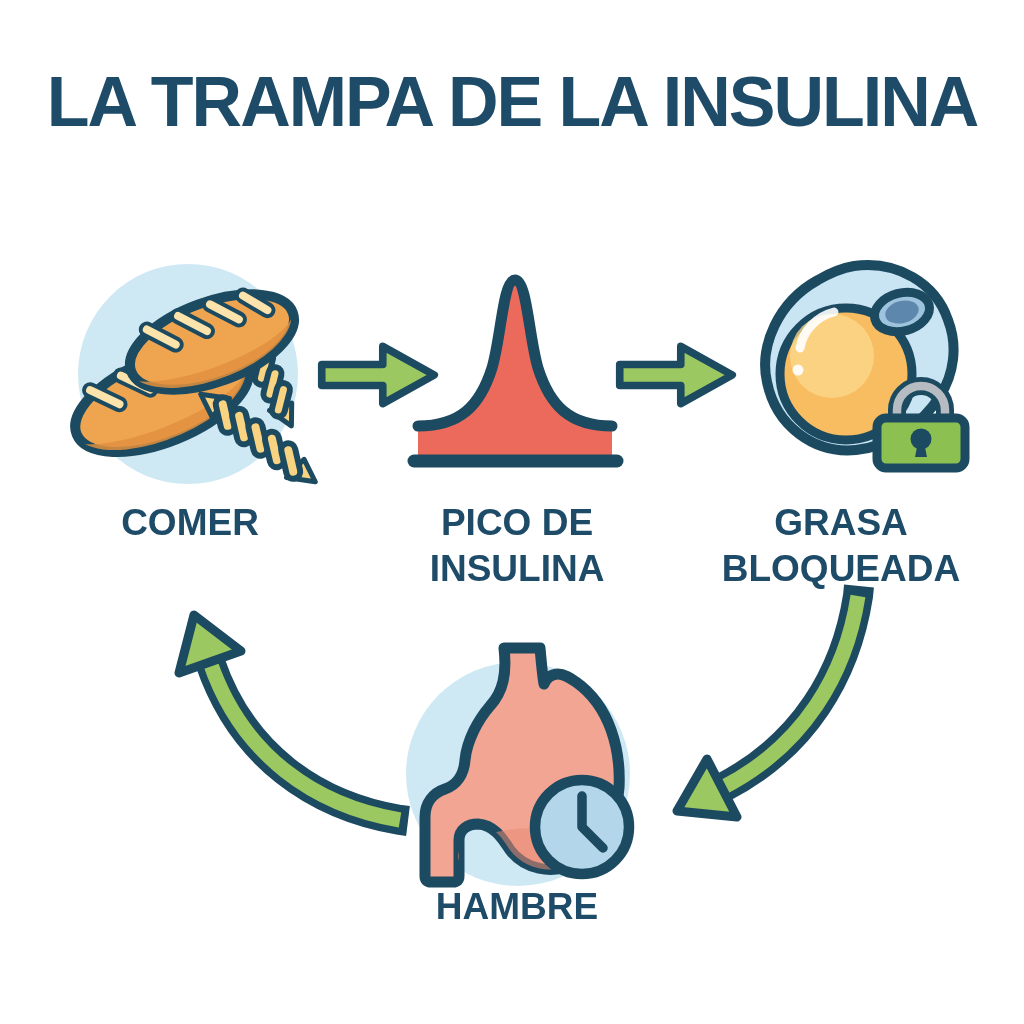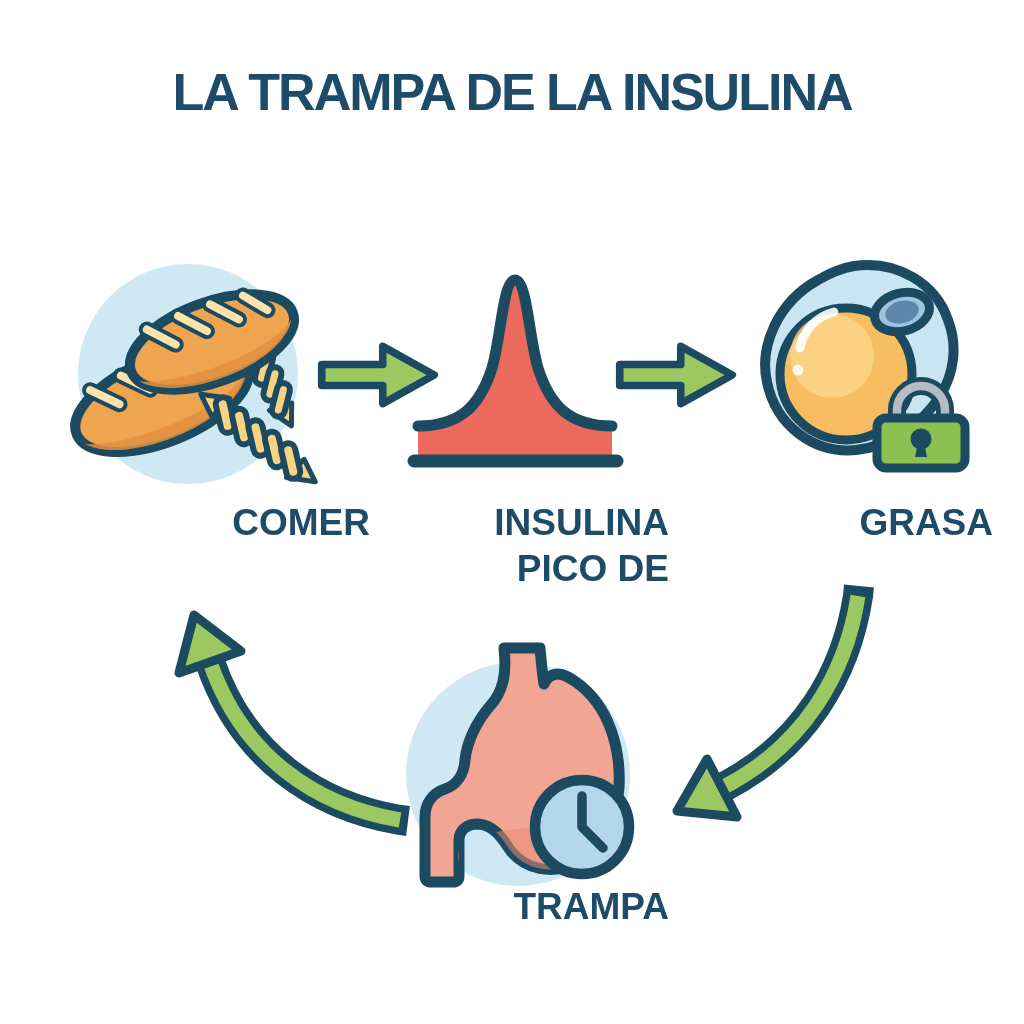--- a/index.html
+++ b/index.html
@@ -25,25 +25,25 @@
     --shackle-gray:#b6bcc2;
   }
   html,body{margin:0;padding:0}
   body{
     width:1024px;height:1024px;position:relative;overflow:hidden;
     background:var(--background);
     font-family:"Liberation Sans",sans-serif;
   }
   .title{
     position:absolute;top:62px;left:0;width:1024px;text-align:center;
-    font-size:52px;font-weight:bold;letter-spacing:-2px;
+    font-size:70px;font-weight:bold;letter-spacing:-2px;
     color:var(--text-navy);margin:0;
   }
   .step-label{
-    position:absolute;text-align:right;color:var(--text-navy);
+    position:absolute;text-align:center;color:var(--text-navy);
     font-weight:bold;font-size:37px;line-height:46px;letter-spacing:0;
   }
   .step-label span{display:block}
   svg.icon{position:absolute;overflow:visible}
   
   .f-softblue{fill:var(--soft-blue)}
   .f-cellblue{fill:var(--cell-blue)}
   .f-orange{fill:var(--bread-orange)}
   .f-orangedark{fill:var(--bread-orange-dark)}
   .f-pasta{fill:var(--pasta-yellow)}
@@ -141,25 +141,26 @@
   <path class="f-none s-gray" stroke-width="8.5" d="M 27,62 L 27,46 A 24 24 0 0 1 75,46 L 75,62"></path>
   <rect class="f-lockgreen s-navy" stroke-width="9" x="7" y="54" width="88" height="50" rx="9"></rect>
   <circle class="f-navy" cx="51" cy="75" r="10.5"></circle>
   <path class="f-navy" d="M 45,93 L 57,93 L 53.5,76 L 48.5,76 Z"></path>
 </svg>
 
 <div class="step-label" style="left:10px;top:500px;width:360px">
   <span>COMER</span>
 </div>
 <div class="step-label" style="left:365px;top:500px;width:304px">
+  <span>PICO DE</span>
   <span>INSULINA</span>
-  <span>PICO DE</span>
 </div>
 <div class="step-label" style="left:689px;top:500px;width:304px">
   <span>GRASA</span>
+  <span>BLOQUEADA</span>
 </div>
 
 <svg class="icon" style="left:148px;top:576px;width:268px;height:268px" viewBox="0 0 268 268">
   <path class="f-none s-navy" stroke-width="30" stroke-linecap="butt" d="M 260,245 L 252,244 C 168,230 94,180 62,86"></path>
   <path class="f-none s-green" stroke-width="15" stroke-linecap="butt" d="M 252,244 C 168,230 94,180 62,86"></path>
   <polygon class="f-green s-navy" stroke-width="9" stroke-linejoin="round" points="93,75 31,97 46,39"></polygon>
 </svg>
 
 <svg class="icon" style="left:628px;top:580px;width:248px;height:258px" viewBox="0 0 248 258">
   <path class="f-none s-navy" stroke-width="30" stroke-linecap="butt" d="M 231,6 L 230,16 C 218,94 176,166 94,208"></path>
@@ -176,14 +177,14 @@
   <circle class="f-softblue" cx="120" cy="132" r="112"></circle>
   <path id="stomach-body-path" class="f-pink s-navy" stroke-width="11" stroke-linejoin="round" stroke-linecap="round" d="M 106,6 C 109,32 105,50 92,64 C 80,78 69,98 67,118 C 66,132 59,143 47,147 C 35,151 27,161 27,175 L 27,234 Q 27,240 33,240 L 55,240 Q 61,240 61,234 L 61,198 C 61,188 69,182 80,182 C 95,183 103,194 112,208 C 126,227 154,233 175,222 C 201,209 219,180 221,146 C 223,108 212,64 178,40 C 172,36 166,32 160,32 C 154,32 148,36 146,42 C 144,30 143,16 142,6 Z"></path>
   <ellipse class="f-pinkdark" cx="138" cy="214" rx="78" ry="28" opacity="0.55" clip-path="url(#stomachClip)"></ellipse>
   <g>
     <circle class="f-clock s-navy" stroke-width="10.5" cx="184" cy="185" r="47"></circle>
     <path class="f-none s-navy" stroke-width="9.5" stroke-linecap="round" d="M 184,185 L 184,154 M 184,185 L 205,206"></path>
   </g>
 </svg>
 
 <div class="step-label" style="left:365px;top:884px;width:304px">
-  <span>TRAMPA</span>
+  <span>HAMBRE</span>
 </div>
 
 </body></html>

